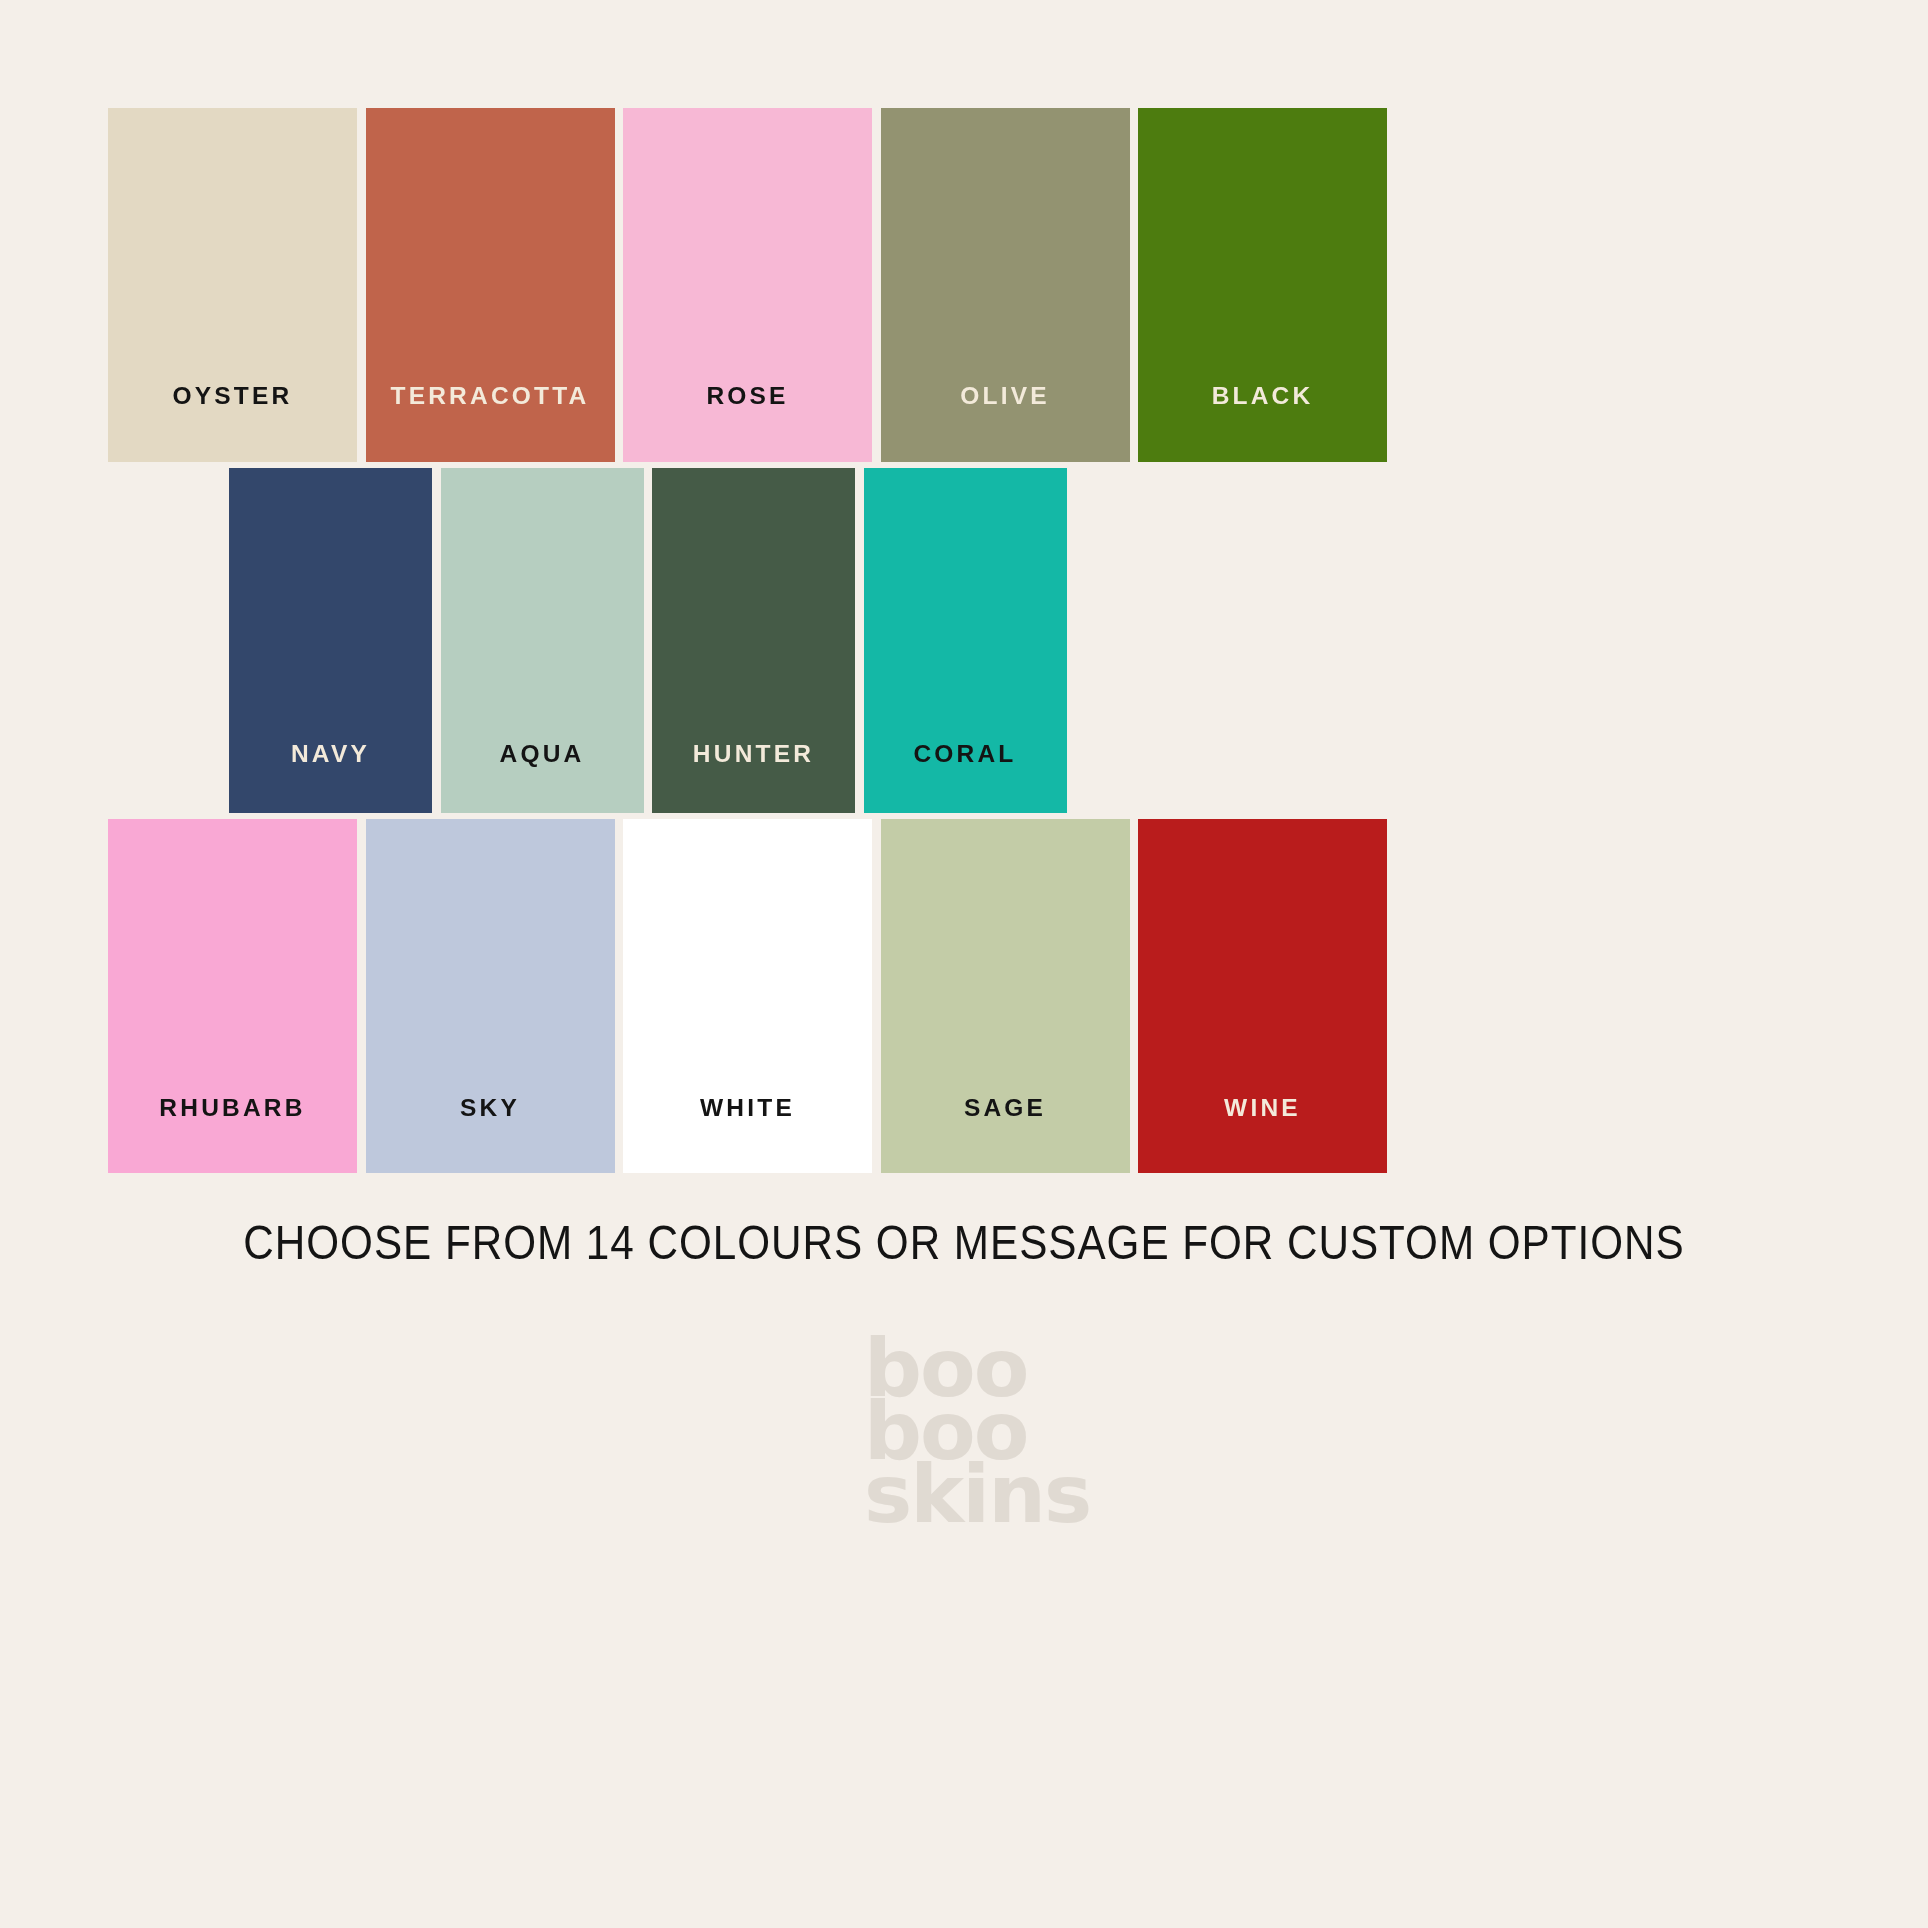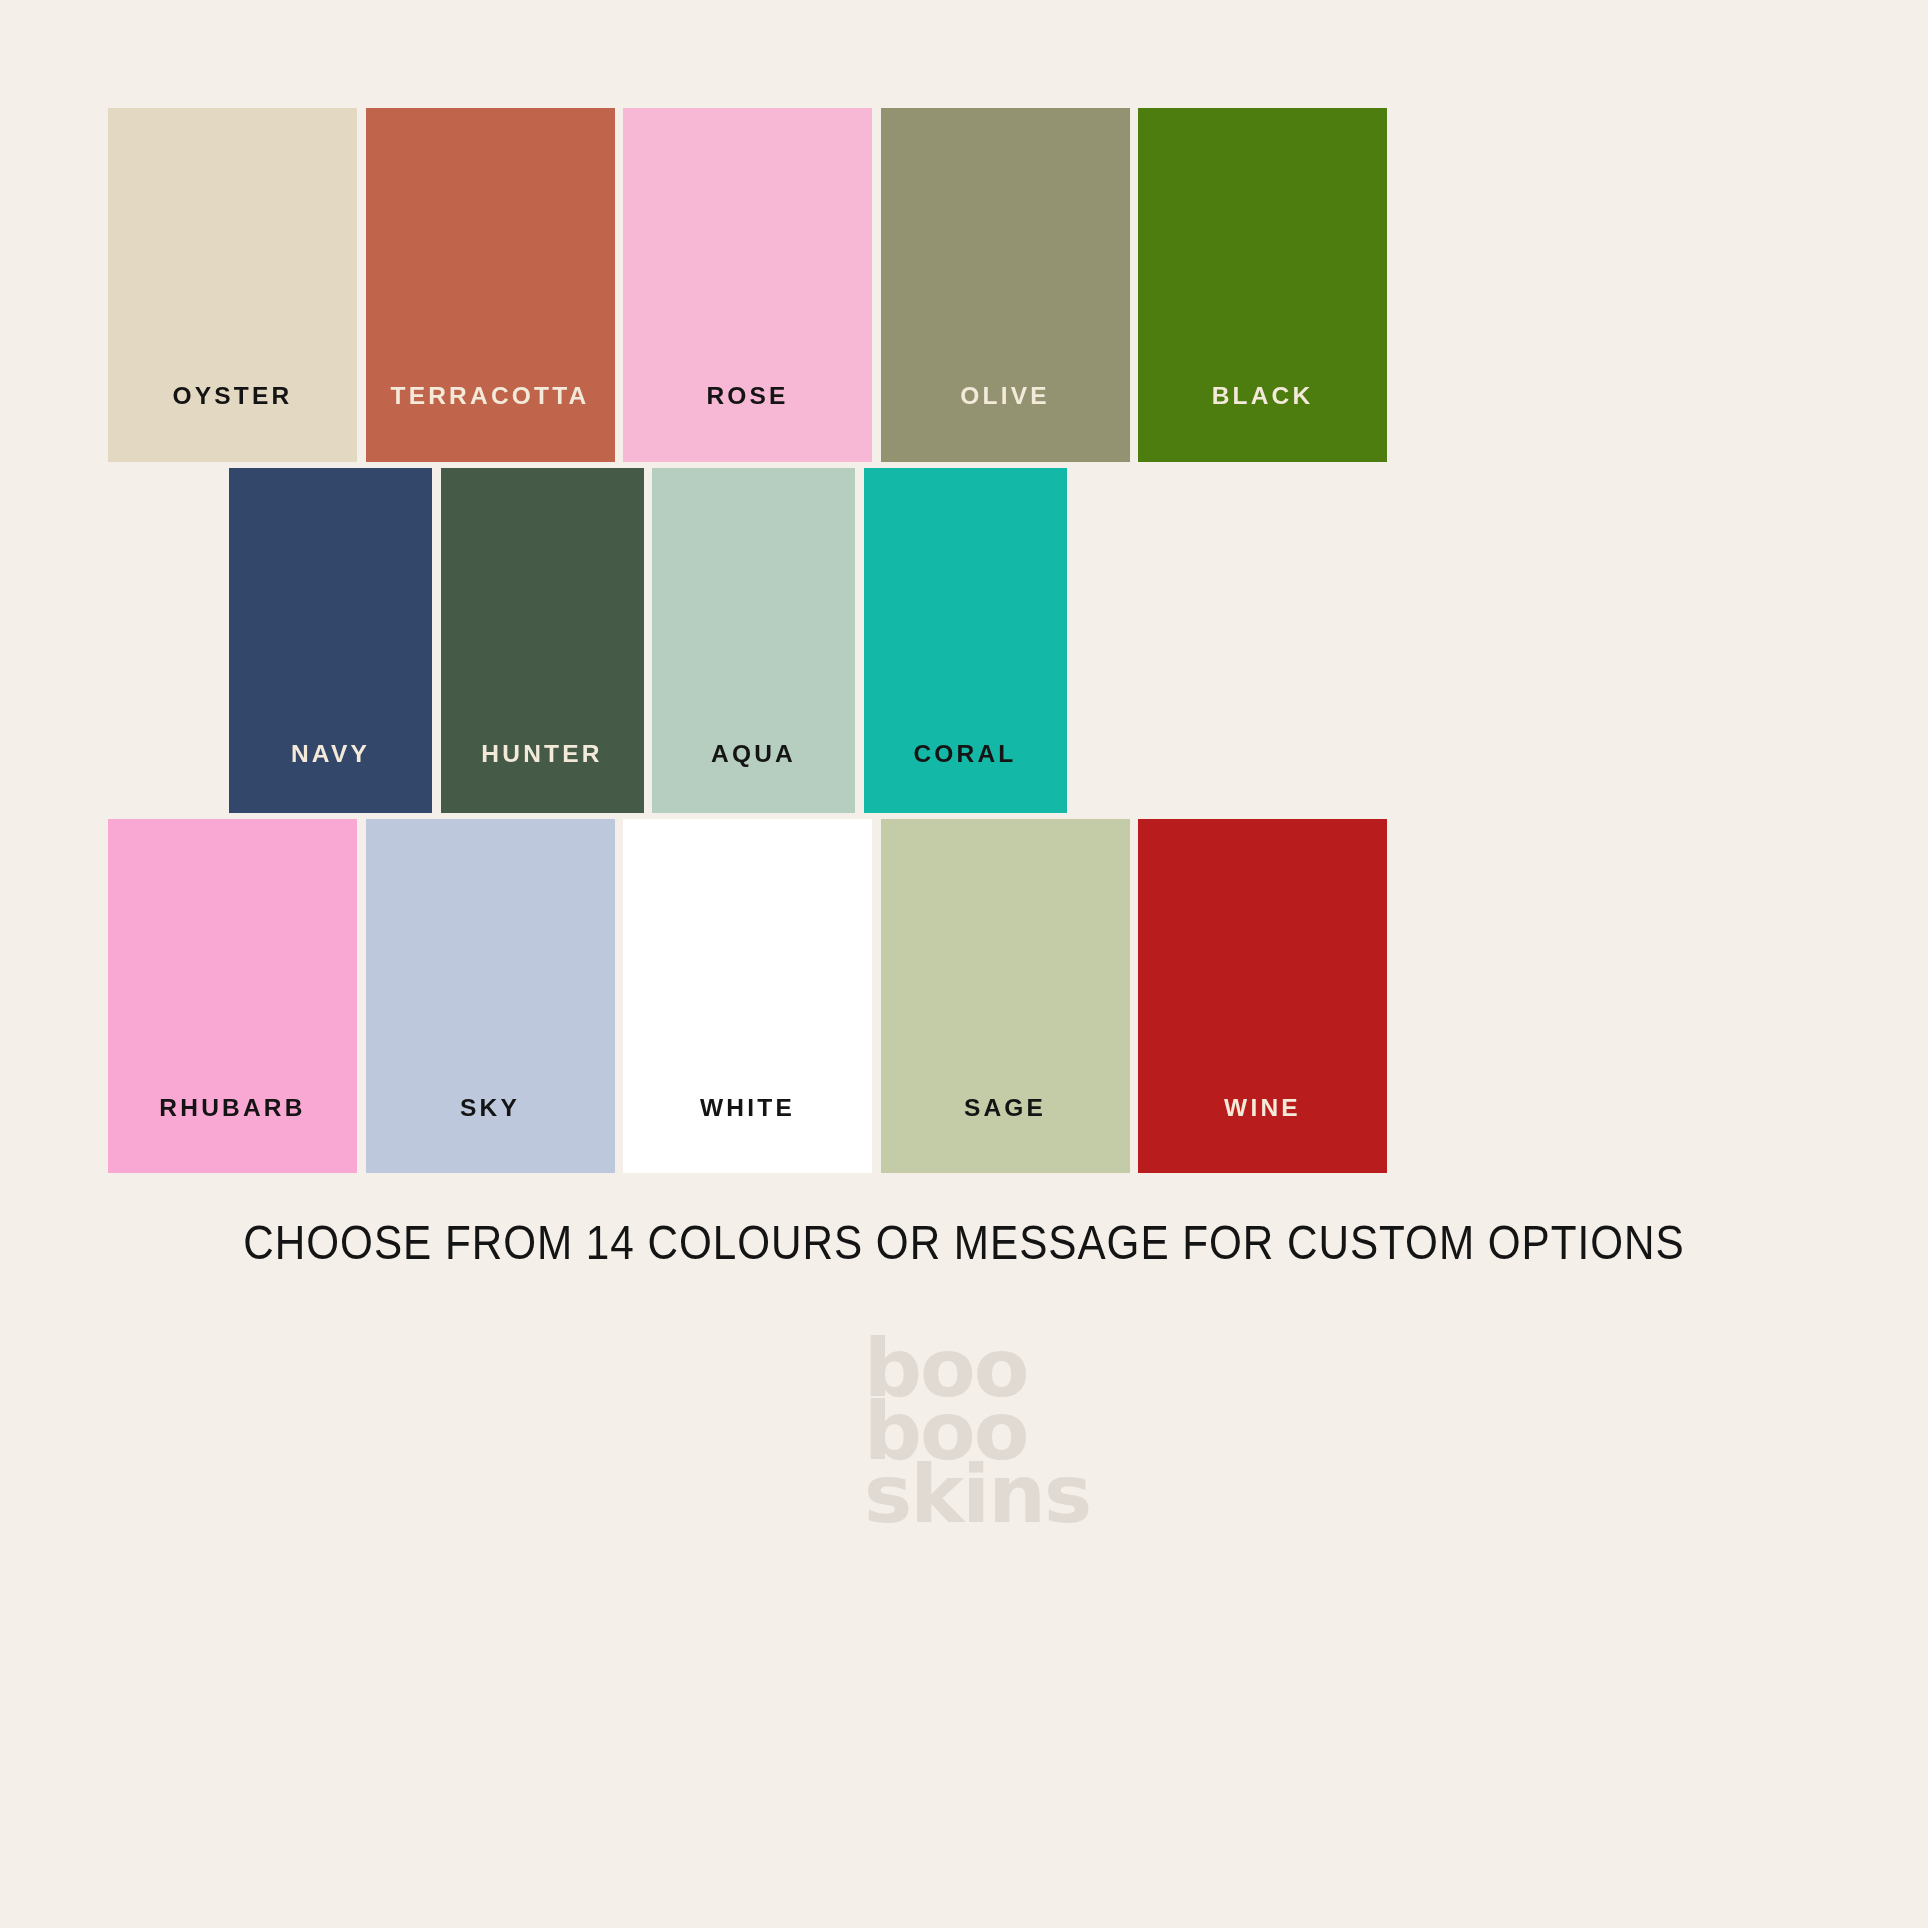--- a/index.html
+++ b/index.html
@@ -121,25 +121,25 @@
         <div class="swatch-label" style="color: rgb(243, 234, 218);">OLIVE</div>
       </div>
       <div class="swatch" style="background: #4d7c0f;">
         <div class="swatch-label" style="color: rgb(243, 234, 218);">BLACK</div>
       </div>
     </div>
   <div class="swatch-row" id="swatch-row-2">
       <div class="swatch" style="background: rgb(51, 71, 107);">
         <div class="swatch-label" style="color: rgb(243, 234, 218);">NAVY</div>
       </div>
+      <div class="swatch" style="background: rgb(182, 206, 192);">
+        <div class="swatch-label" style="color: rgb(20, 20, 20);">AQUA</div>
+      </div>
       <div class="swatch" style="background: rgb(69, 91, 71);">
         <div class="swatch-label" style="color: rgb(243, 234, 218);">HUNTER</div>
-      </div>
-      <div class="swatch" style="background: rgb(182, 206, 192);">
-        <div class="swatch-label" style="color: rgb(20, 20, 20);">AQUA</div>
       </div>
       <div class="swatch" style="background: #14b8a6;">
         <div class="swatch-label" style="color: rgb(20, 20, 20);">CORAL</div>
       </div>
     </div>
   <div class="swatch-row" id="swatch-row-3">
       <div class="swatch" style="background: #f9a8d4;">
         <div class="swatch-label" style="color: rgb(20, 20, 20);">RHUBARB</div>
       </div>
       <div class="swatch" style="background: rgb(190, 200, 220);">

